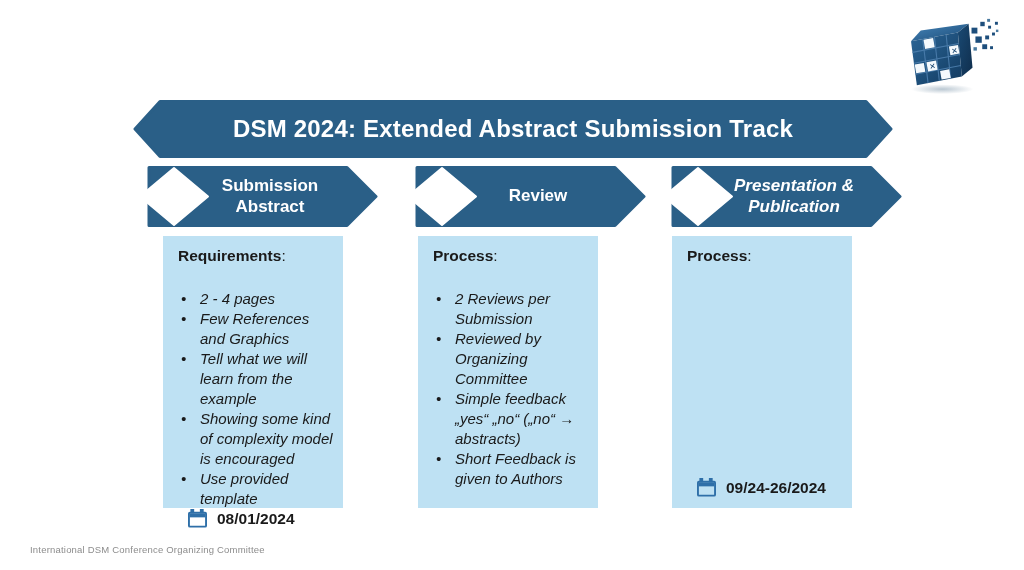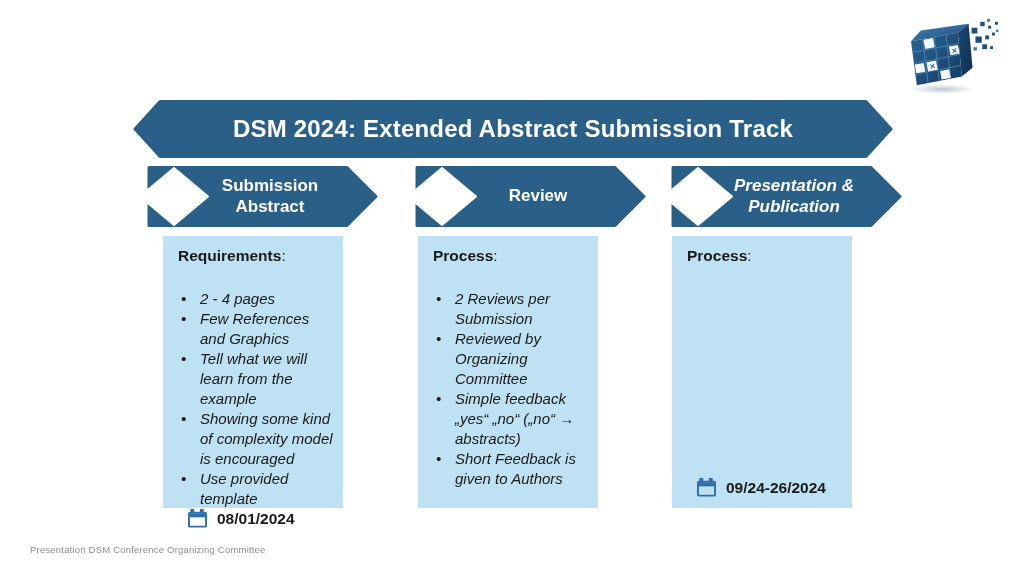--- a/index.html
+++ b/index.html
@@ -208,15 +208,15 @@
       <svg width="21" height="19" viewBox="0 0 22 20">
         <rect x="3.5" y="0" width="4" height="4.5" fill="#2E6FA8"></rect>
         <rect x="13.5" y="0" width="4" height="4.5" fill="#2E6FA8"></rect>
         <rect x="2" y="4" width="18" height="14.5" fill="none" stroke="#2E6FA8" stroke-width="2" rx="1"></rect>
         <rect x="2.8" y="4.8" width="16.4" height="4" fill="#2E6FA8"></rect>
       </svg>
       <span class="date-label">09/24-26/2024</span>
     </div>
   </div>
 
-  <div class="footer">Presentation DSM Conference Organizing Committee</div>
+  <div class="footer">International DSM Conference Organizing Committee</div>
 
 </div>
 
 </body></html>

